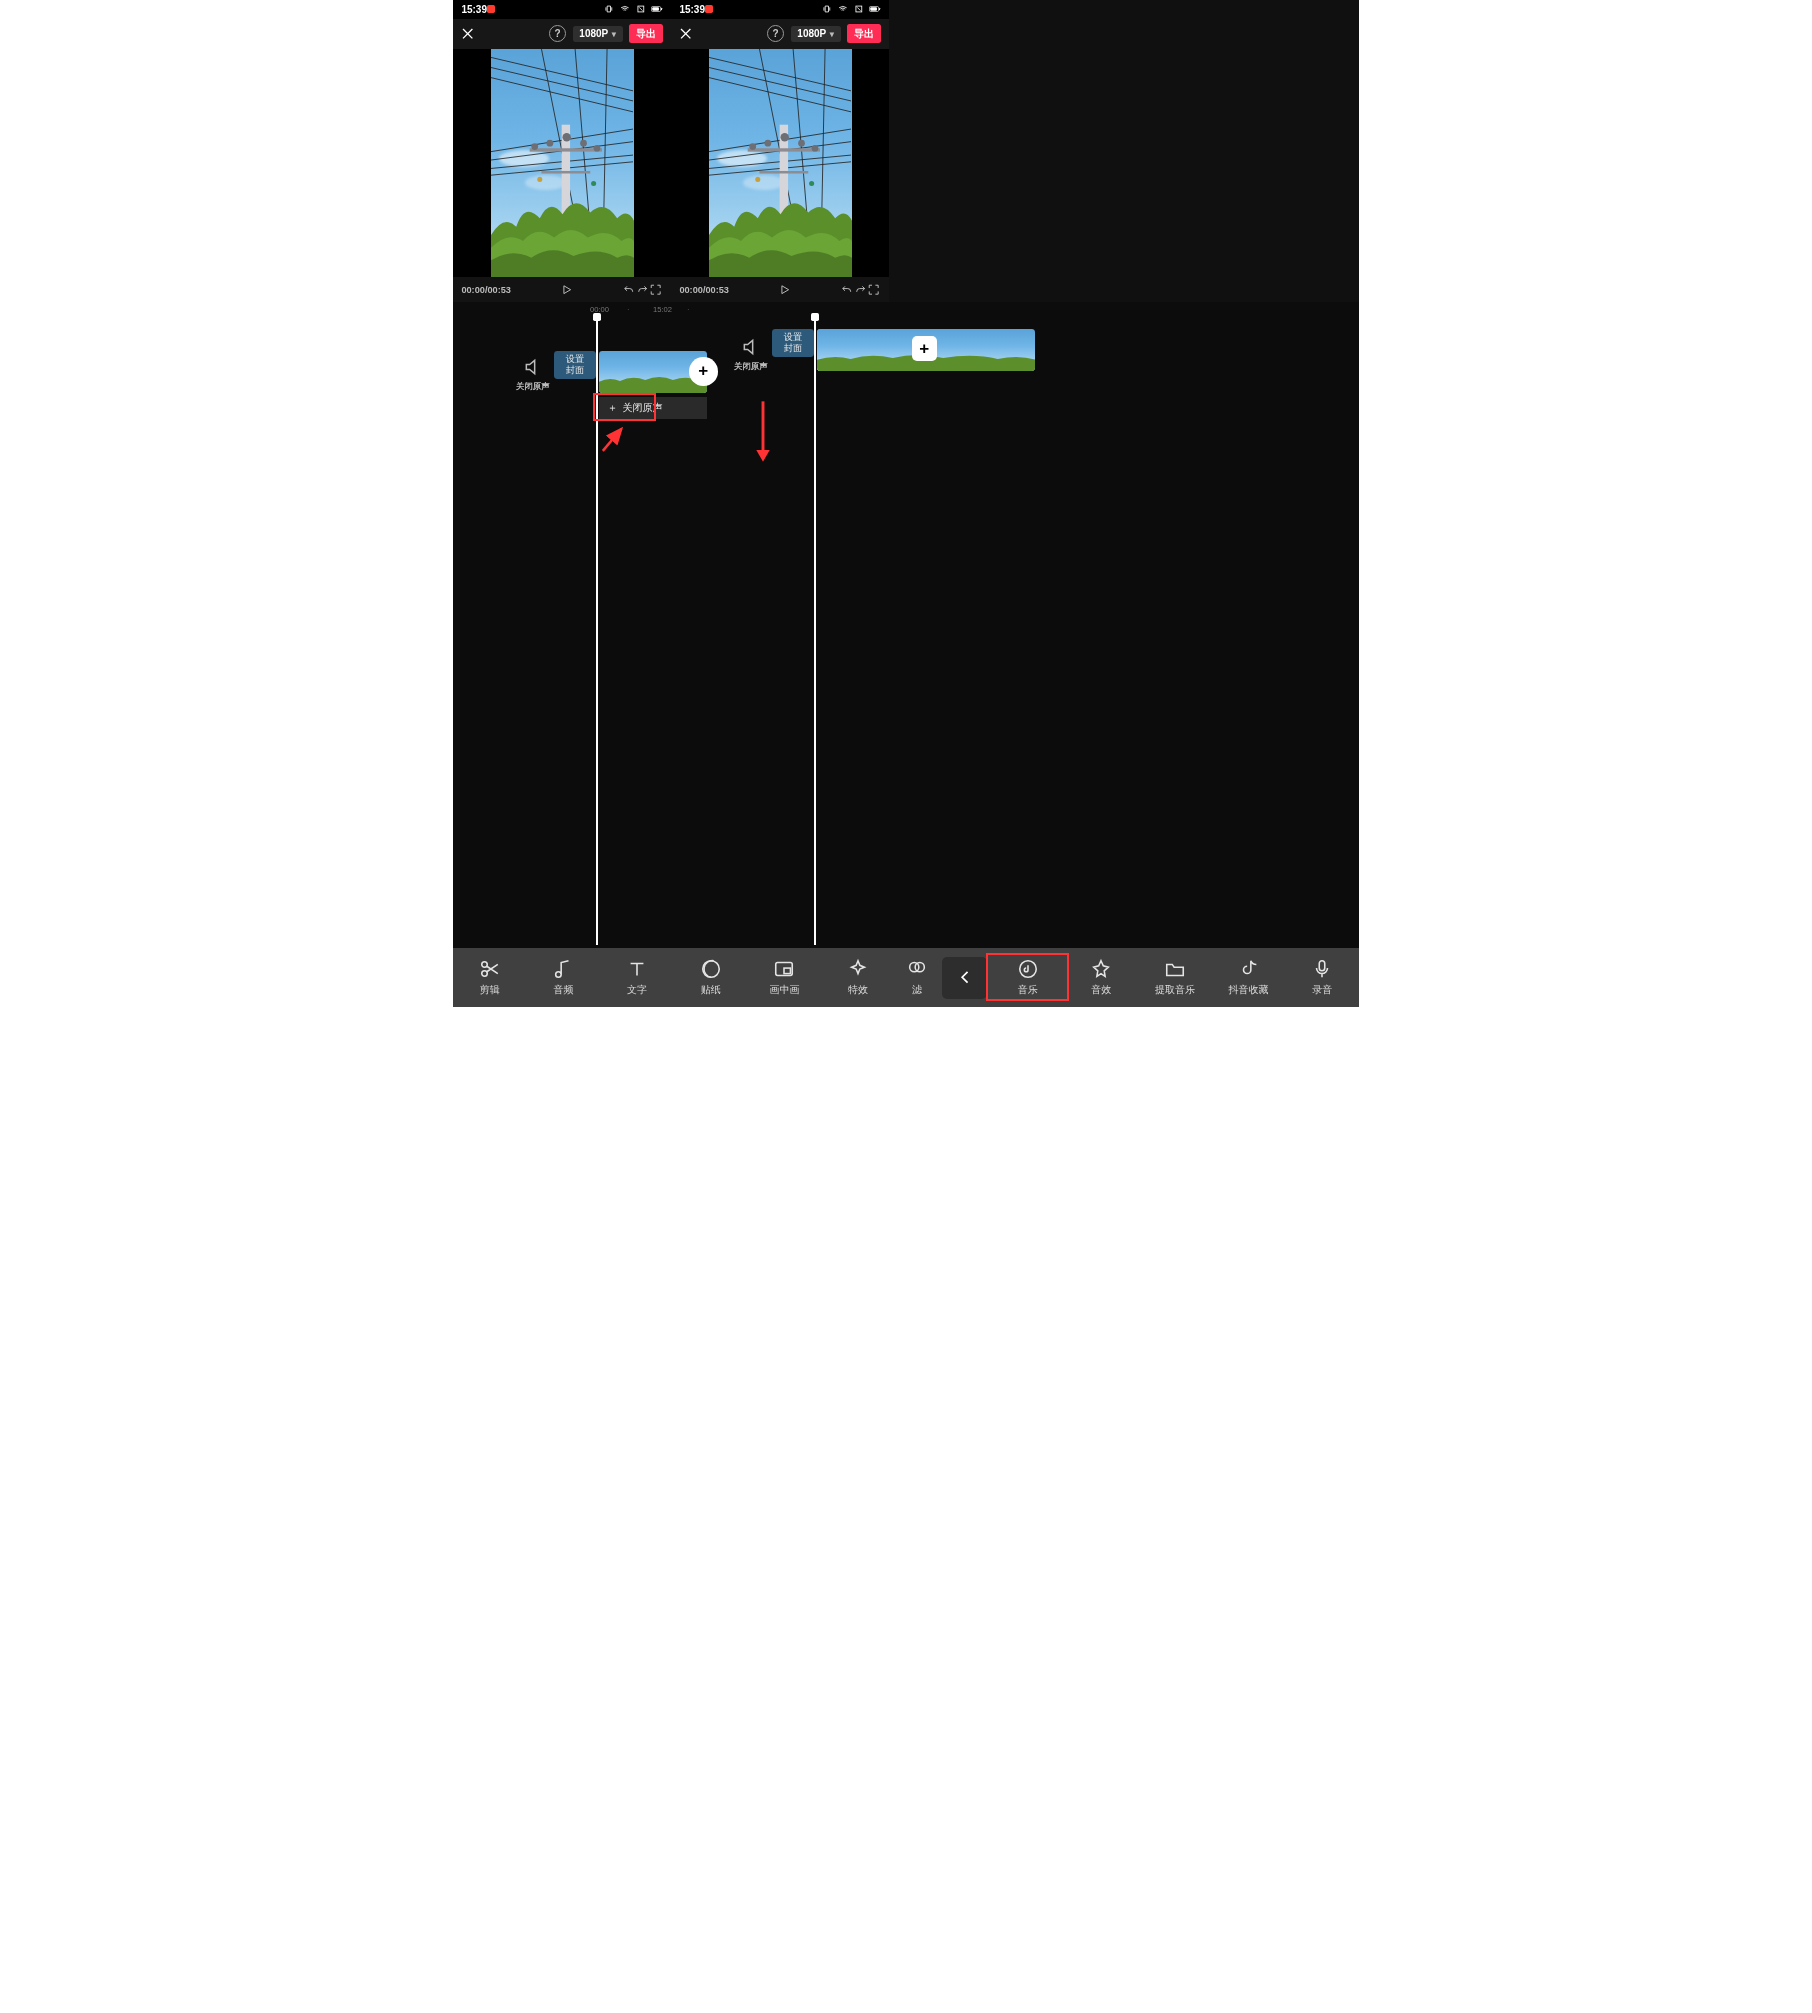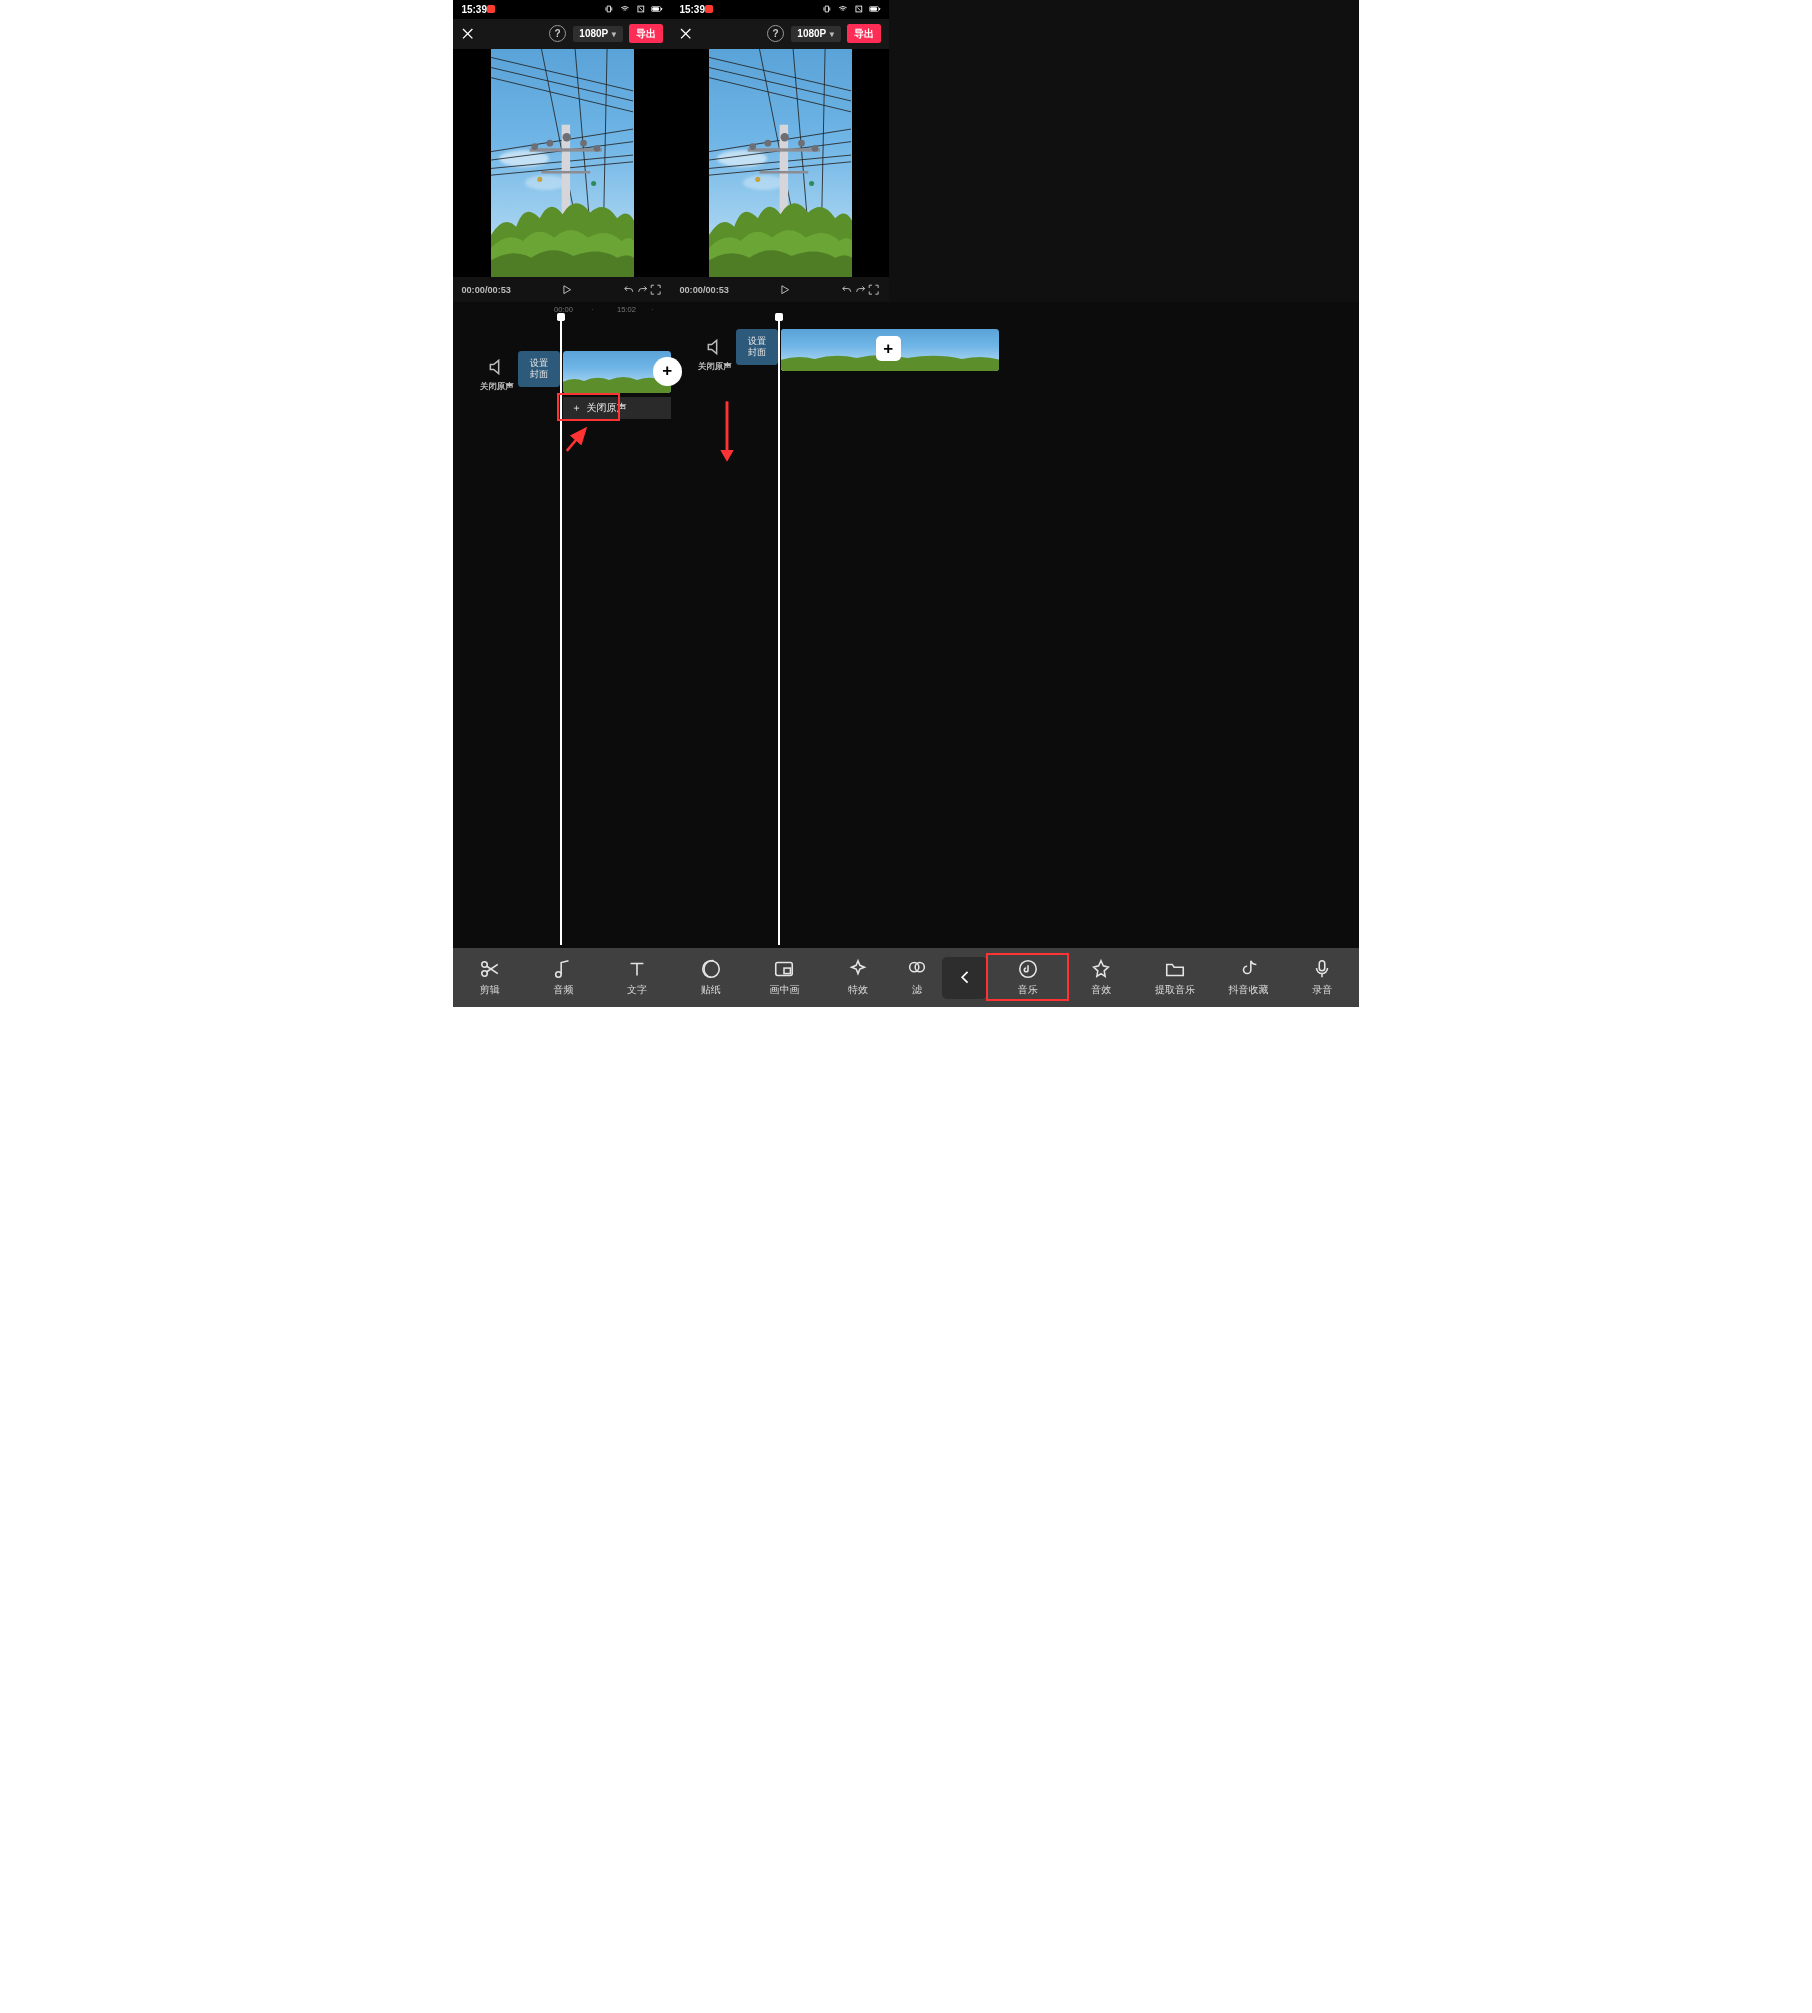--- a/index.html
+++ b/index.html
@@ -98,32 +98,33 @@
   .play-bar { height: 25px; display: flex; align-items: center; padding: 0 8.4px; font-size: 10px; color: #bbb; background:#131313;}
   .play-bar .time { flex: 0 0 auto; font-size: 9.2px; }
   .play-bar .spacer { flex: 1; }
   .play-bar svg { width: 13.4px; height: 13.4px; stroke: #ccc; stroke-width: 1.6; fill: none; }
 
   .timeline-zone {
     flex: 1;
     background: #0c0c0c;
     position: relative;
     display: flex;
+    padding-left: 36px;
   }
   .tz-half { width: 218px; position: relative; }
   .tz-full { width: 470px; position: relative; }
   .ruler { position: absolute; top: 3.4px; left: 0; right: 0; height: 11.7px; font-size: 7.6px; color: #777; }
   .ruler span { position: absolute; top: 0; }
   .playhead { position: absolute; top: 15px; bottom: 3.4px; width: 1.7px; background: #fff; }
   .playhead::before { content: ""; position: absolute; top: -4.2px; left: -3.4px; width: 8.4px; height: 8.4px; background: #fff; border-radius: 1.7px; }
 
   .mute-col { position: absolute; display:flex; flex-direction:column; align-items:center; gap:4.2px;font-weight:bold; }
   .mute-col svg { width: 20px; height: 20px; stroke: #bbb; fill:none; stroke-width:1.8; }
   .mute-col .lab { font-size: 8.4px; color: #bbb; }
-  .cover-btn { position: absolute; width: 42px; height: 36px; background: #2d5a7a; border-radius: 3.4px; display:flex; align-items:center; justify-content:center; font-size:9.2px; color:#e6e6e6; line-height:1.2; text-align:center;}
+  .cover-btn { position: absolute; width: 42px; height: 28px; background: #2d5a7a; border-radius: 3.4px; display:flex; align-items:center; justify-content:center; font-size:9.2px; color:#e6e6e6; line-height:1.2; text-align:center;}
   .clip-strip {
     position: absolute; height: 42px; border-radius: 3.4px; overflow: hidden; display:flex;
   }
   .clip-strip .thumb { flex:1; position:relative; overflow:hidden; }
   .add-clip {
     position: absolute; width: 28.5px; height: 28.5px; background:#fff; border-radius:50%;
     display:flex; align-items:center; justify-content:center; color:#000; font-size:17px; font-weight:600;
   }
   .add-audio-bar {
     position: absolute; height: 22px; background:#2a2a2a; display:flex; align-items:center;

